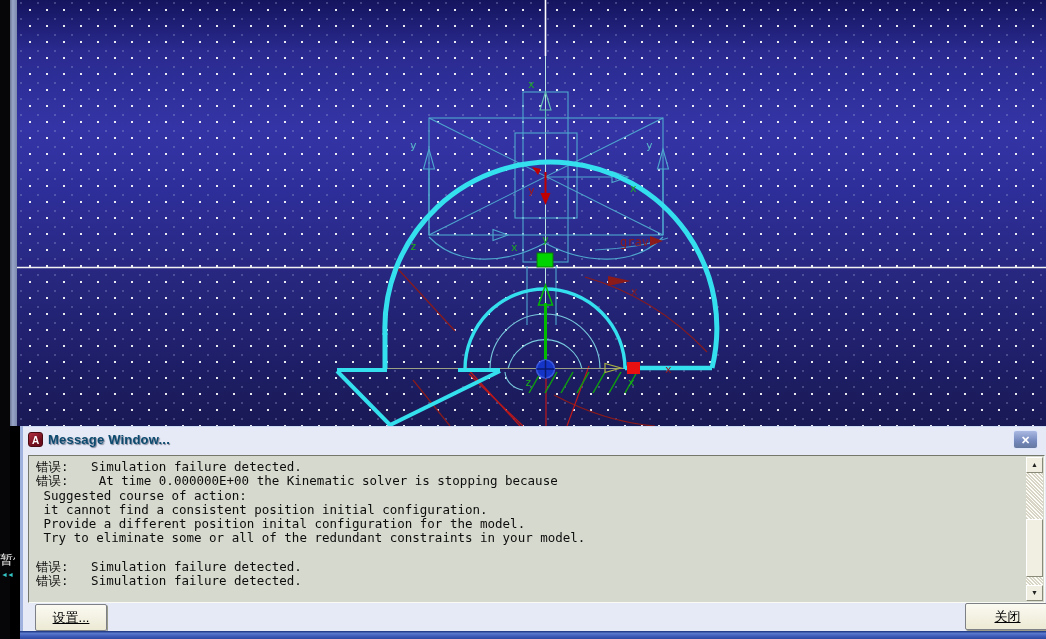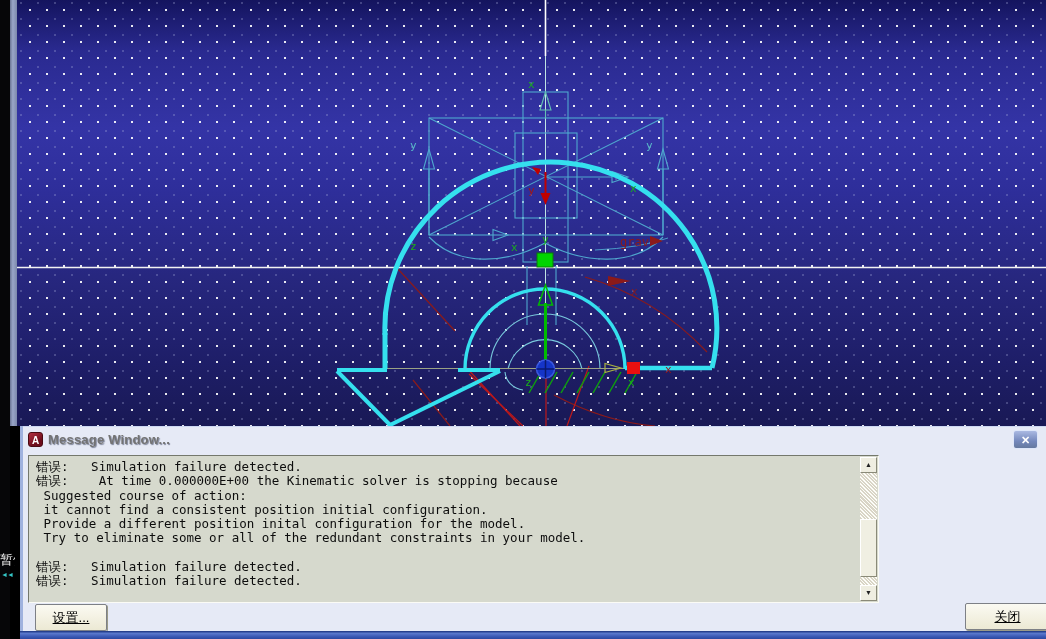--- a/index.html
+++ b/index.html
@@ -27,28 +27,28 @@
   
   .dialog{position:absolute;left:20px;top:426px;width:1026px;height:213px;
           background:#e6eaf6;border-left:3px solid #9fb2de;box-sizing:border-box;}
   .titlebar{position:absolute;left:0;top:0;right:0;height:26px;
       background:linear-gradient(180deg,#8democ,#556190 0%,#9aa7cf 18%,#8b99c6 55%,#66749f 100%);
       border-top:1px solid #cdd8f2;display:flex;align-items:center;box-sizing:border-box;}
   .app-icon{width:15px;height:15px;margin:0 5px 0 5px;border-radius:3px;
       background:linear-gradient(145deg,#b23040,#6e0e1c 70%);
       color:#fff;font-size:10px;font-weight:bold;text-align:center;line-height:15px;
       border:1px solid #4a0a12;box-sizing:border-box;}
-  .title-text{color:#737373;font-size:13px;font-weight:bold;letter-spacing:.2px;
+  .title-text{color:#0c4a6e;font-size:13px;font-weight:bold;letter-spacing:.2px;
       text-shadow:1px 1px 1px rgba(20,30,60,.5);}
   .close-btn{position:absolute;right:8px;top:3px;width:25px;height:19px;border-radius:3px;
       background:linear-gradient(180deg,#aab9e2,#7488bc 60%,#65799f);
       border:1px solid #dde6fa;color:#fff;font-size:11px;font-weight:bold;
       text-align:center;line-height:19px;box-sizing:border-box;}
 
-  .text-panel{position:absolute;left:5px;top:29px;width:851px;height:148px;
+  .text-panel{position:absolute;left:5px;top:29px;width:1017px;height:148px;
       background:#d6d9cd;border-top:1px solid #74786c;border-left:1px solid #74786c;
       border-right:1px solid #fbfbf5;border-bottom:1px solid #fbfbf5;box-sizing:border-box;padding-left:35px;}
   .msg-lines{position:absolute;left:7px;top:4px;right:22px;bottom:2px;overflow:hidden;
       font-family:"DejaVu Sans Mono","Liberation Mono",monospace;font-size:12.5px;
       color:#0d0d0d;}
   .msg-line{white-space:pre;height:14.3px;line-height:14.3px;}
 
   .scrollbar{position:absolute;top:1px;right:1px;width:17px;bottom:1px;
       background:repeating-linear-gradient(45deg,#fdfdf8 0 1px,#d9d5c6 1px 2.5px);}
   .sb-btn{position:absolute;left:0;width:17px;height:16px;background:#efeee1;

